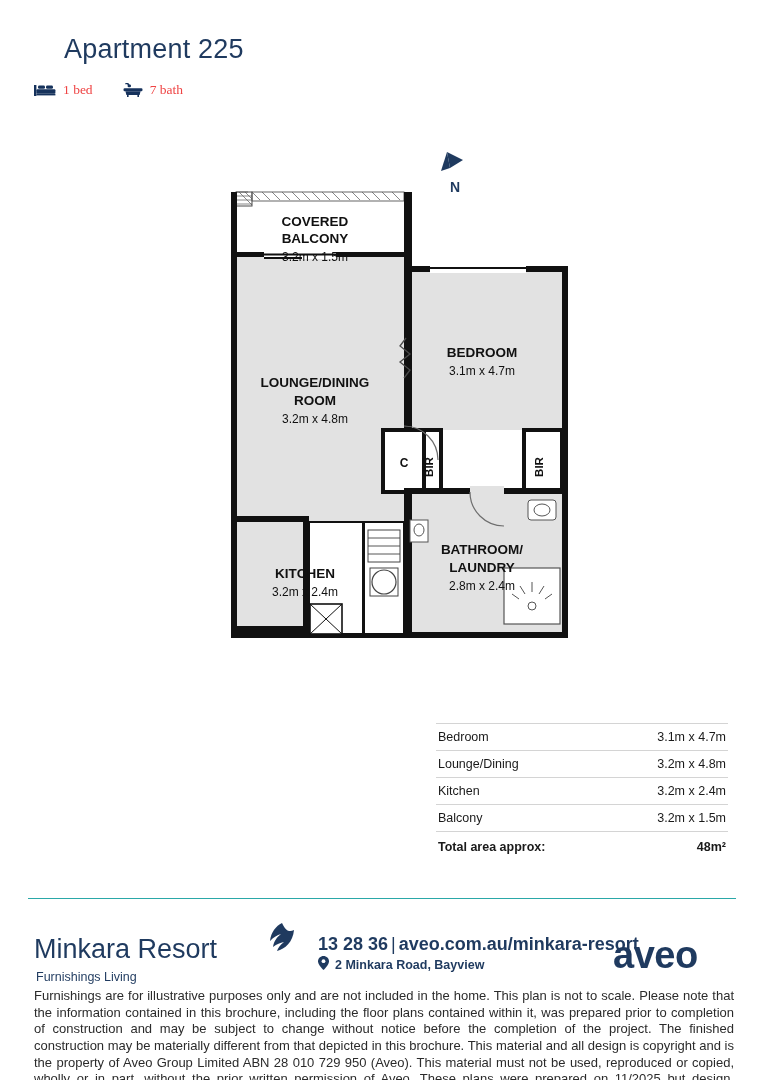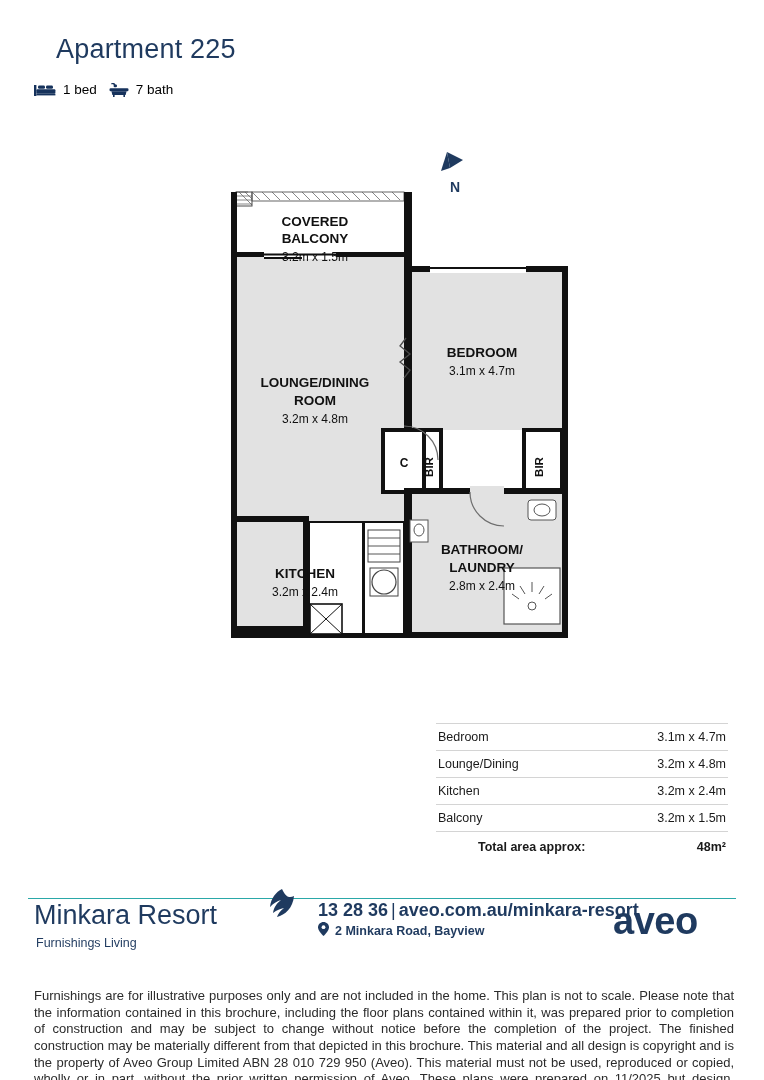--- a/index.html
+++ b/index.html
@@ -9,34 +9,35 @@
     background: #ffffff;
     font-family: "Liberation Sans", sans-serif;
     color: #1a1a1a;
     position: relative;
     overflow: hidden;
   }
 
   
   .page-title {
     position: absolute;
-    left: 56px; top: 34px;
+    left: 64px; top: 34px;
     font-size: 27px;
     font-weight: 400;
     color: #1f3a5f;
     letter-spacing: 0.2px;
   }
   .specs {
     position: absolute;
     left: 34px; top: 82px;
     display: flex;
     align-items: center;
-    gap: 12px;
+    gap: 30px;
     font-size: 13.5px;
-    color: #000000;
+    color: #ef4444;
+    font-family: Liberation Serif, serif;
   }
   .spec-item { display: flex; align-items: center; gap: 7px; }
   .spec-item svg { display: block; }
 
   
   .floorplan {
     position: absolute;
     left: 0; top: 130px;
     width: 764px; height: 560px;
   }
@@ -58,33 +59,32 @@
   .schedule-row:first-child { border-top: 1px solid #d4d4d4; }
   .schedule-row .label { color: #1a1a1a; }
   .schedule-row .value { color: #1a1a1a; }
   .schedule-total {
     display: flex;
     justify-content: space-between;
     align-items: flex-start;
     padding: 8px 2px 4px 2px;
     font-weight: bold;
     font-size: 12.5px;
-    margin-left: 40px;
   }
 
   
   .footer-rule {
     position: absolute;
     left: 28px; top: 898px;
     width: 708px; height: 1px;
     background: #2aa8a8;
   }
   .footer {
     position: absolute;
-    left: 0; top: 882px;
+    left: 0; top: 916px;
     width: 764px; height: 90px; padding-left: 48px;
   }
   .brand-name {
     position: absolute;
     left: 34px; top: 18px;
     font-size: 27px;
     font-weight: 400;
     color: #1f3a5f;
   }
   .brand-sub {

